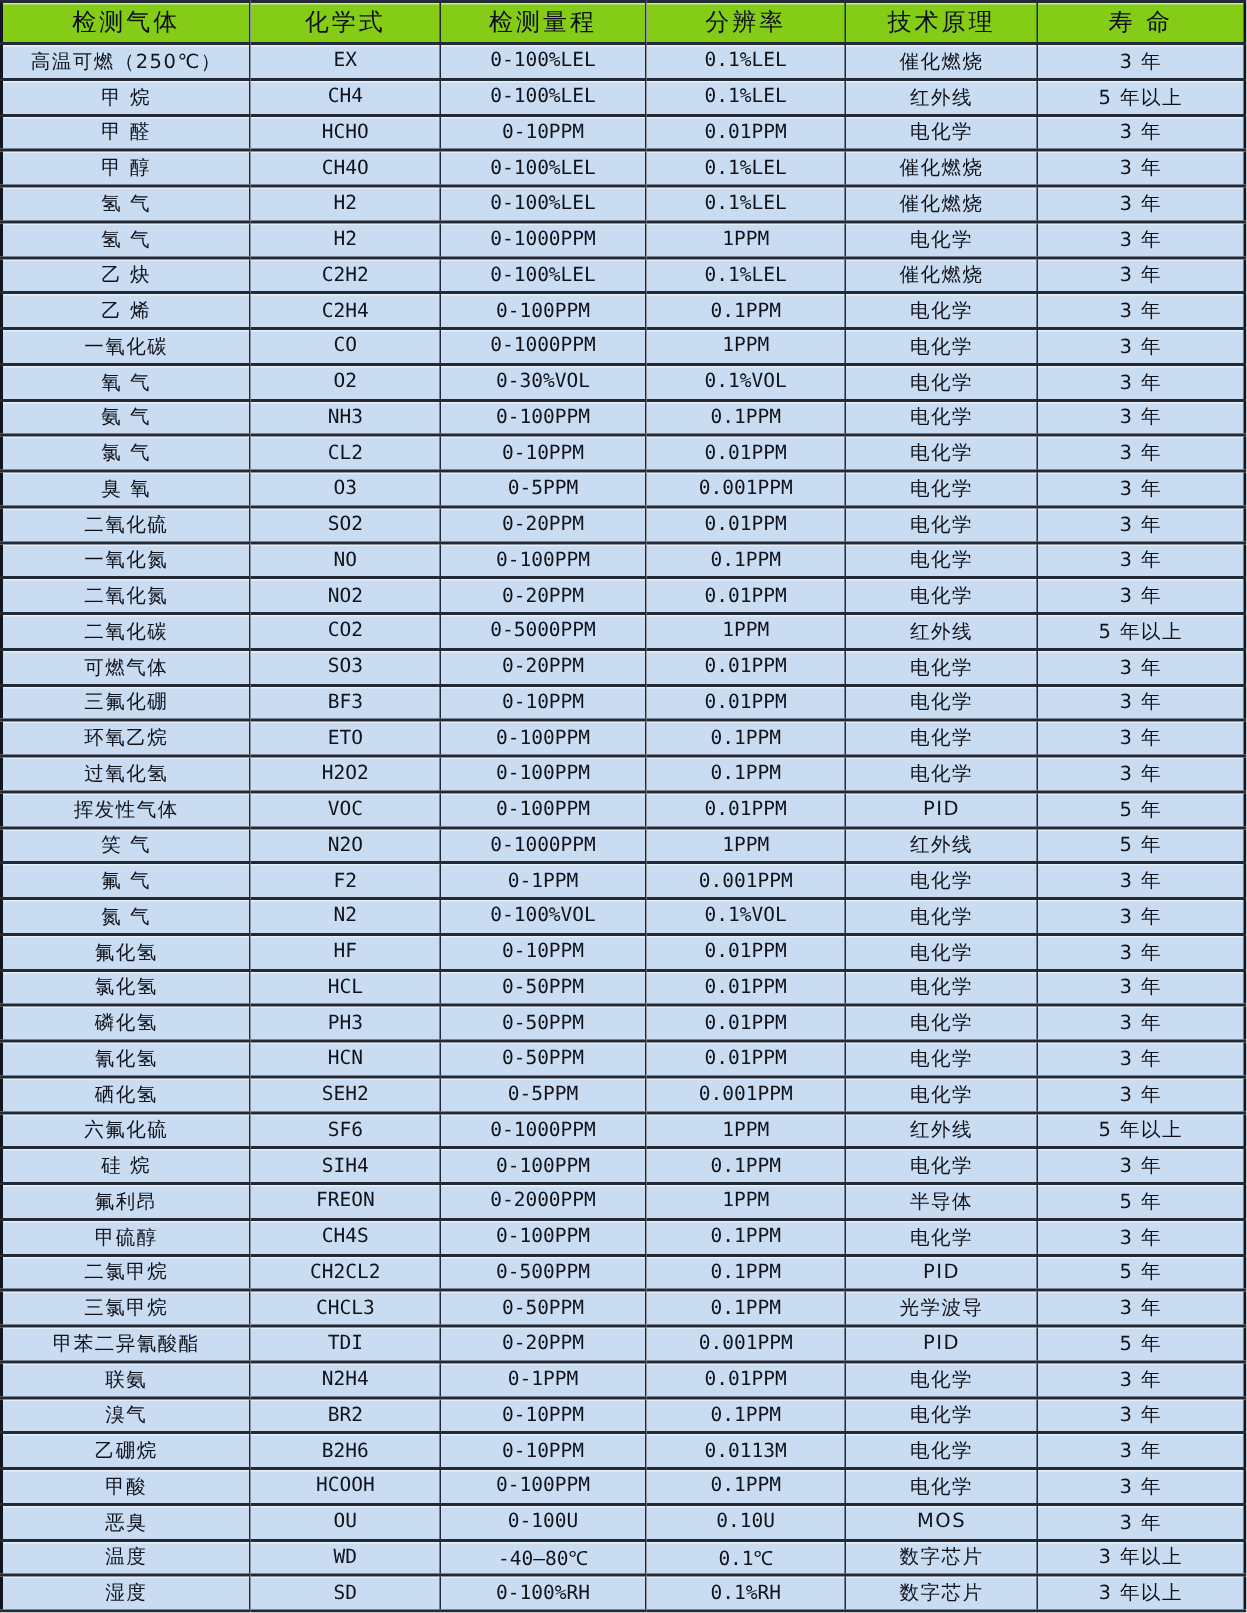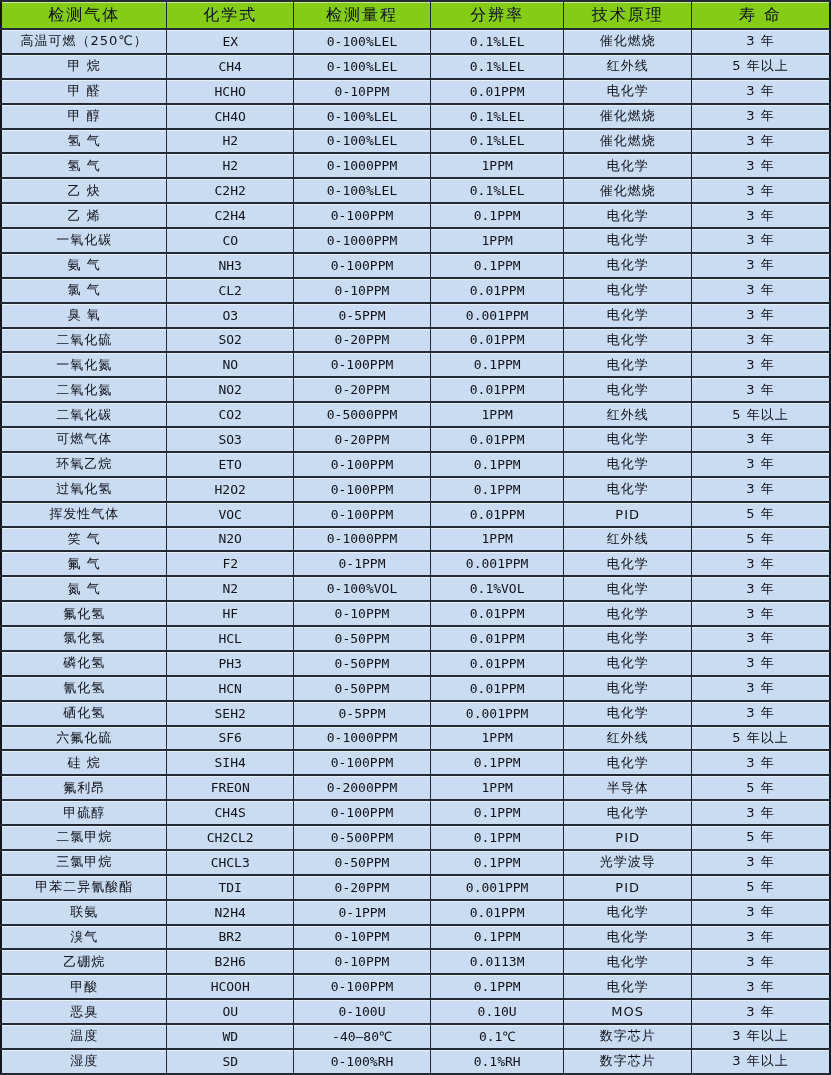--- a/index.html
+++ b/index.html
@@ -143,20 +143,28 @@
   </tr>
         <tr>
     <td class="gas">一氧化碳</td>
     <td class="mono">CO</td>
     <td class="mono">0-1000PPM</td>
     <td class="mono">1PPM</td>
     <td class="gas">电化学</td>
     <td class="gas">3 年</td>
   </tr>
         <tr>
+    <td class="gas">氧 气</td>
+    <td class="mono">O2</td>
+    <td class="mono">0-30%VOL</td>
+    <td class="mono">0.1%VOL</td>
+    <td class="gas">电化学</td>
+    <td class="gas">3 年</td>
+  </tr>
+        <tr>
     <td class="gas">氨 气</td>
     <td class="mono">NH3</td>
     <td class="mono">0-100PPM</td>
     <td class="mono">0.1PPM</td>
     <td class="gas">电化学</td>
     <td class="gas">3 年</td>
   </tr>
         <tr>
     <td class="gas">氯 气</td>
     <td class="mono">CL2</td>
@@ -202,20 +210,28 @@
     <td class="mono">CO2</td>
     <td class="mono">0-5000PPM</td>
     <td class="mono">1PPM</td>
     <td class="gas">红外线</td>
     <td class="gas">5 年以上</td>
   </tr>
         <tr>
     <td class="gas">可燃气体</td>
     <td class="mono">SO3</td>
     <td class="mono">0-20PPM</td>
+    <td class="mono">0.01PPM</td>
+    <td class="gas">电化学</td>
+    <td class="gas">3 年</td>
+  </tr>
+        <tr>
+    <td class="gas">三氟化硼</td>
+    <td class="mono">BF3</td>
+    <td class="mono">0-10PPM</td>
     <td class="mono">0.01PPM</td>
     <td class="gas">电化学</td>
     <td class="gas">3 年</td>
   </tr>
         <tr>
     <td class="gas">环氧乙烷</td>
     <td class="mono">ETO</td>
     <td class="mono">0-100PPM</td>
     <td class="mono">0.1PPM</td>
     <td class="gas">电化学</td>

